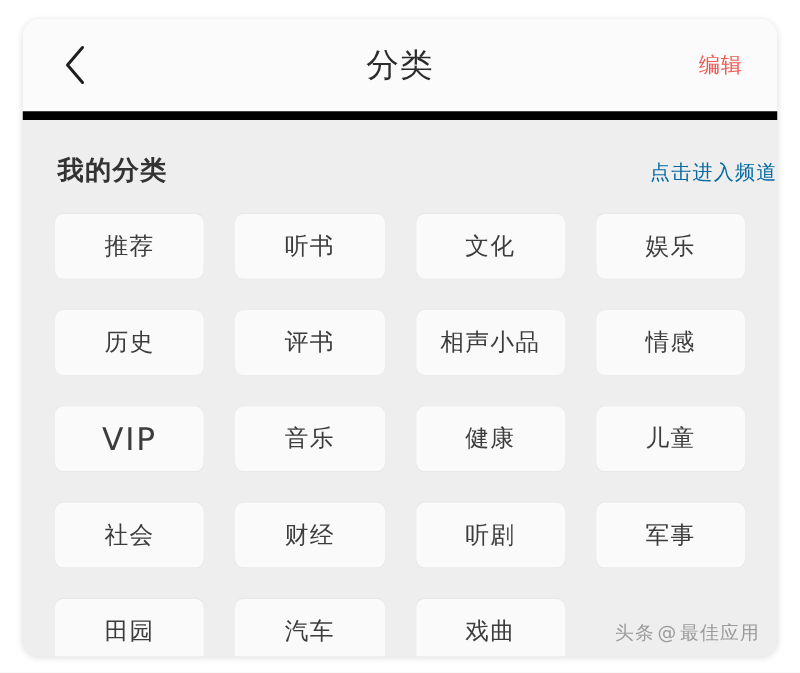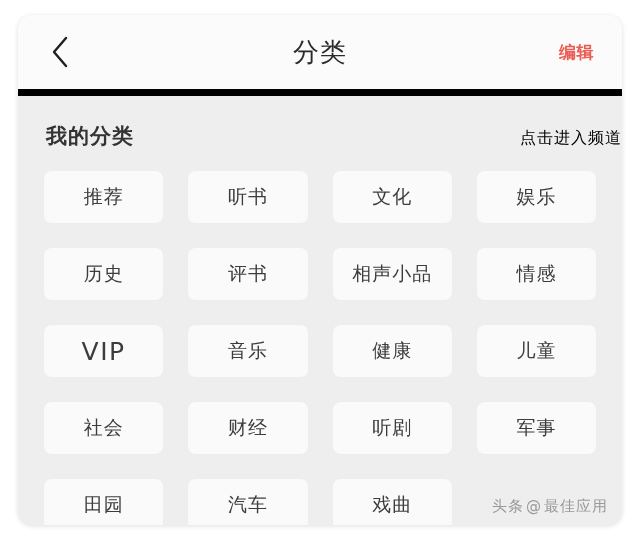--- a/index.html
+++ b/index.html
@@ -65,21 +65,21 @@
     font-weight: 500;
   }
   #edit-button {
     position: absolute;
     right: 28px;
     top: 50%;
     transform: translateY(-50%);
     font-size: 17px;
     color: #ec5a52;
     letter-spacing: 0.5px;
-    font-weight: 700;
+    font-weight: 400;
   }
 
   
   #content {
     background: #eeeeee;
     height: 436px;
     position: relative;
   }
 
   #section-header {
@@ -89,21 +89,21 @@
     justify-content: space-between;
   }
   #section-title {
     font-size: 21px;
     font-weight: bold;
     color: #333333;
     letter-spacing: 1px;
   }
   #section-hint {
     font-size: 16px;
-    color: #000000;
+    color: #0369a1;
     margin-left: 16px;
     letter-spacing: 1px;
   }
 
   
   #category-grid {
     margin: 21px 0 0 0;
     padding: 0 26px;
     display: grid;
     grid-template-columns: repeat(4, 1fr);

